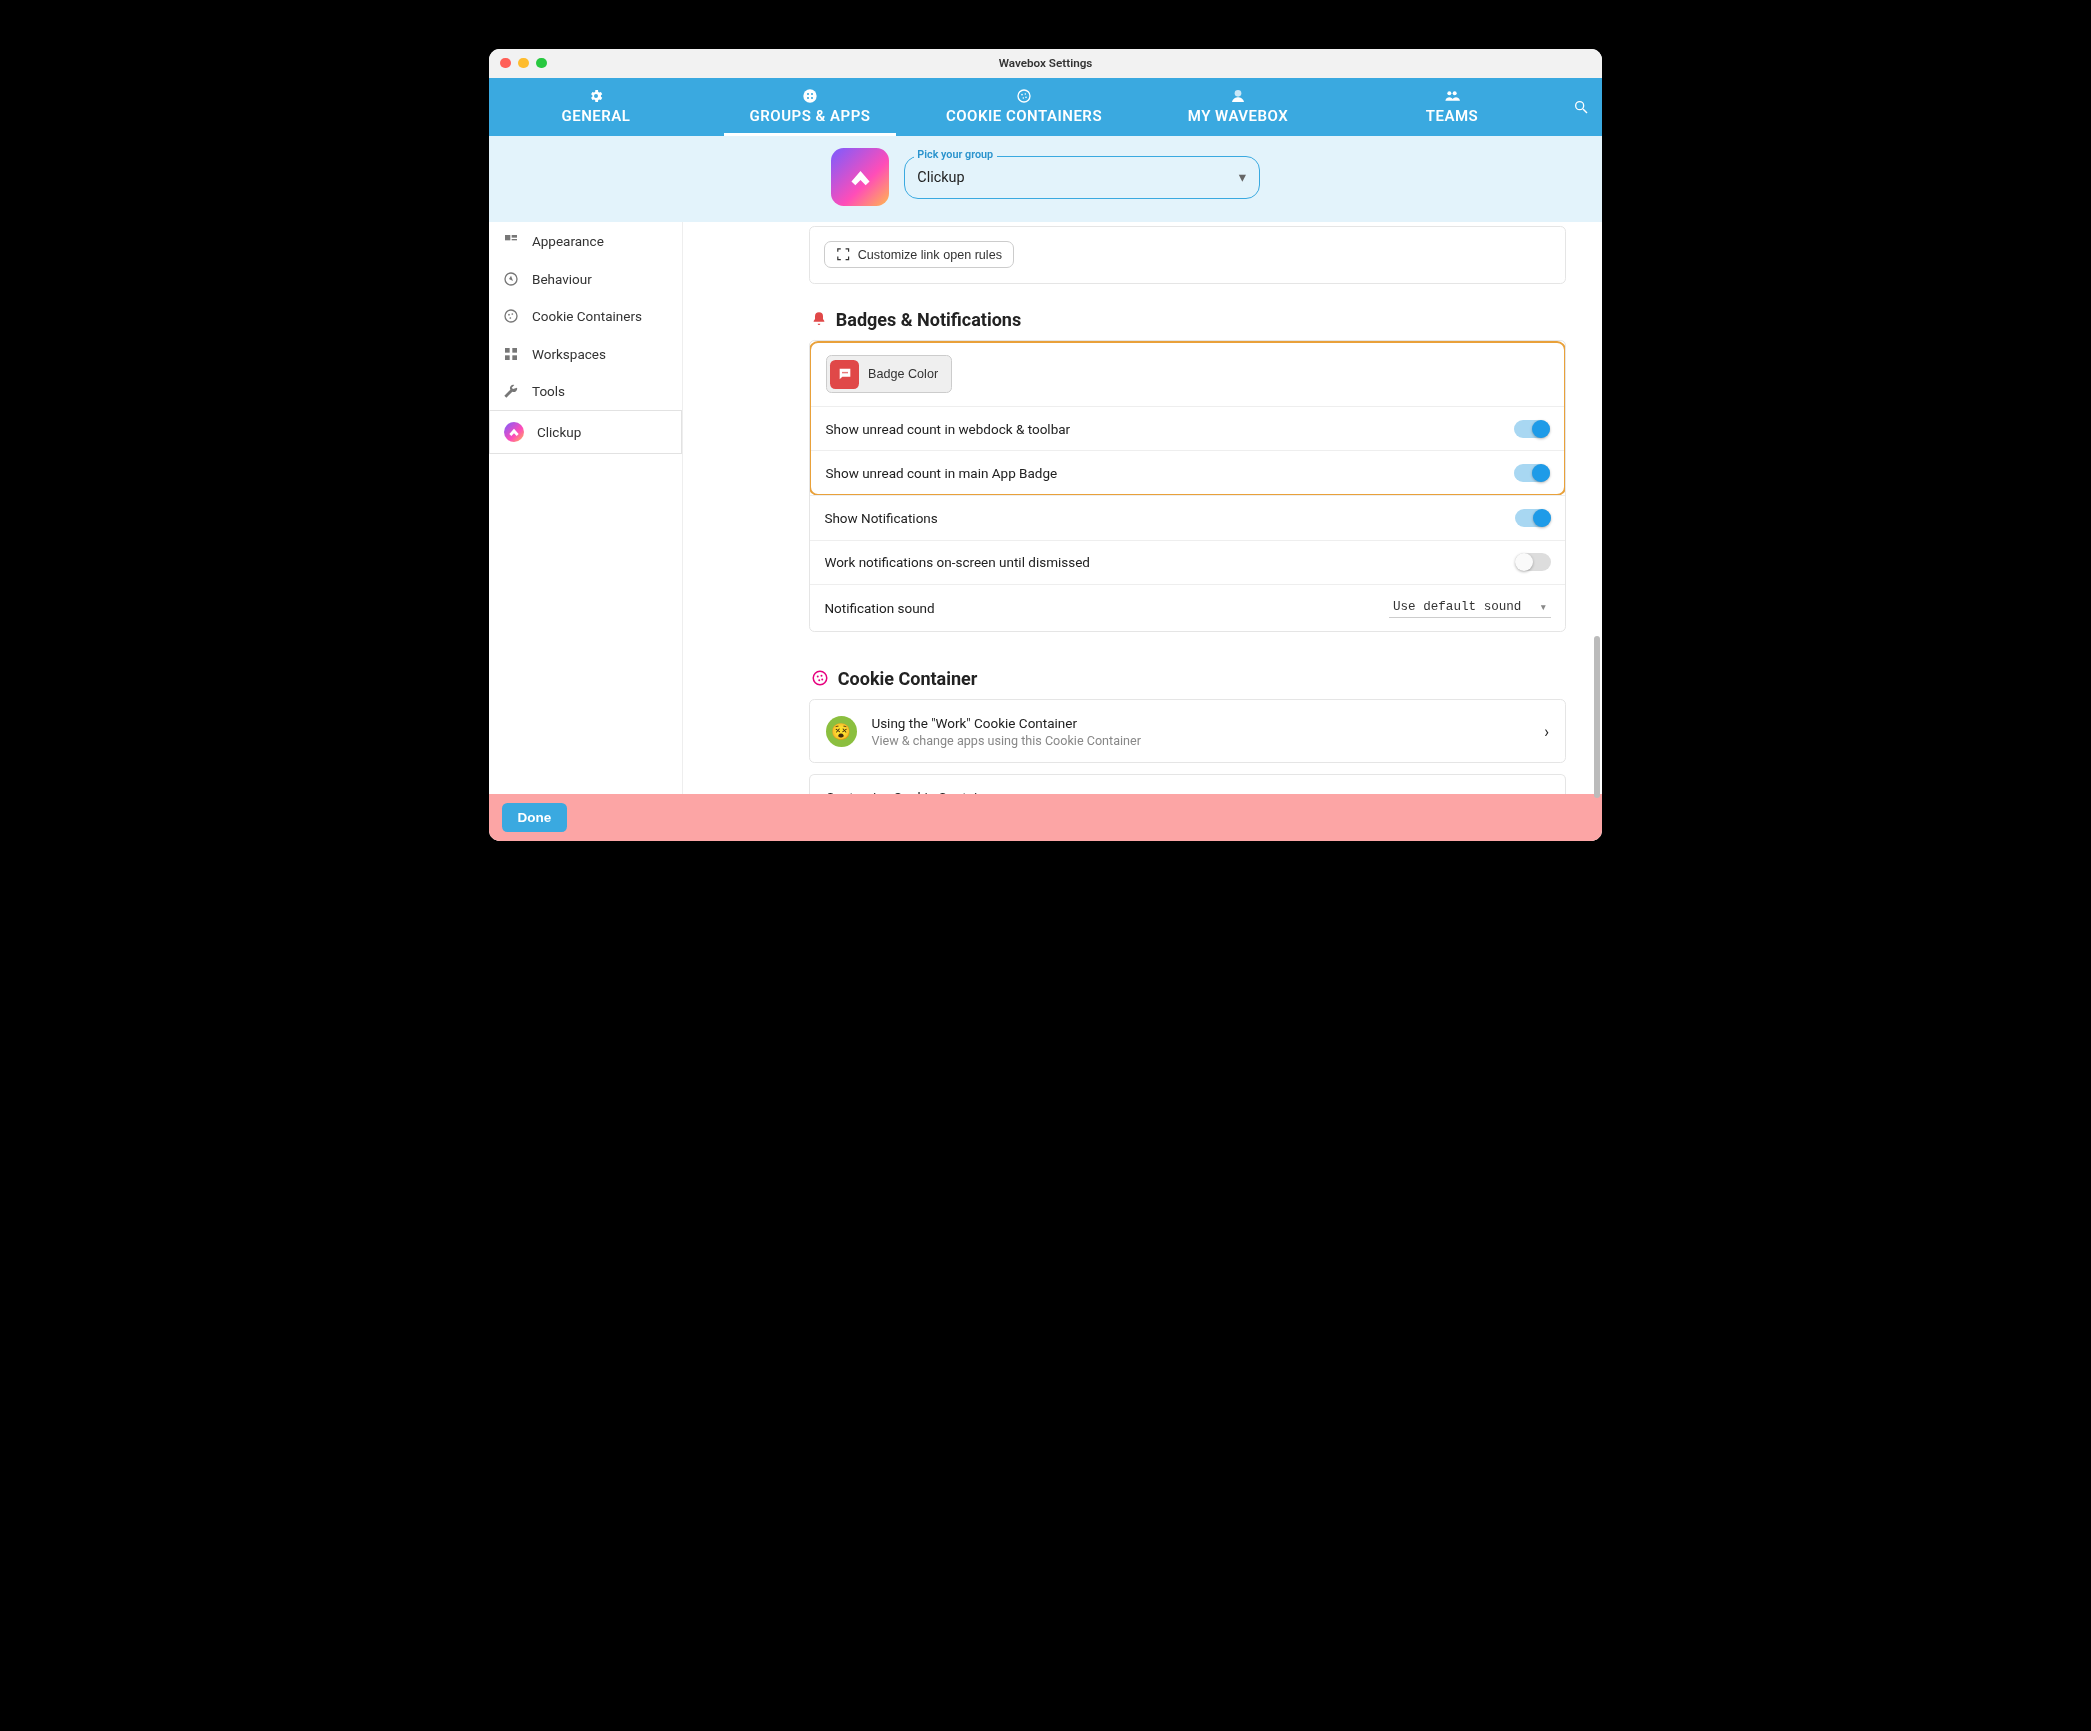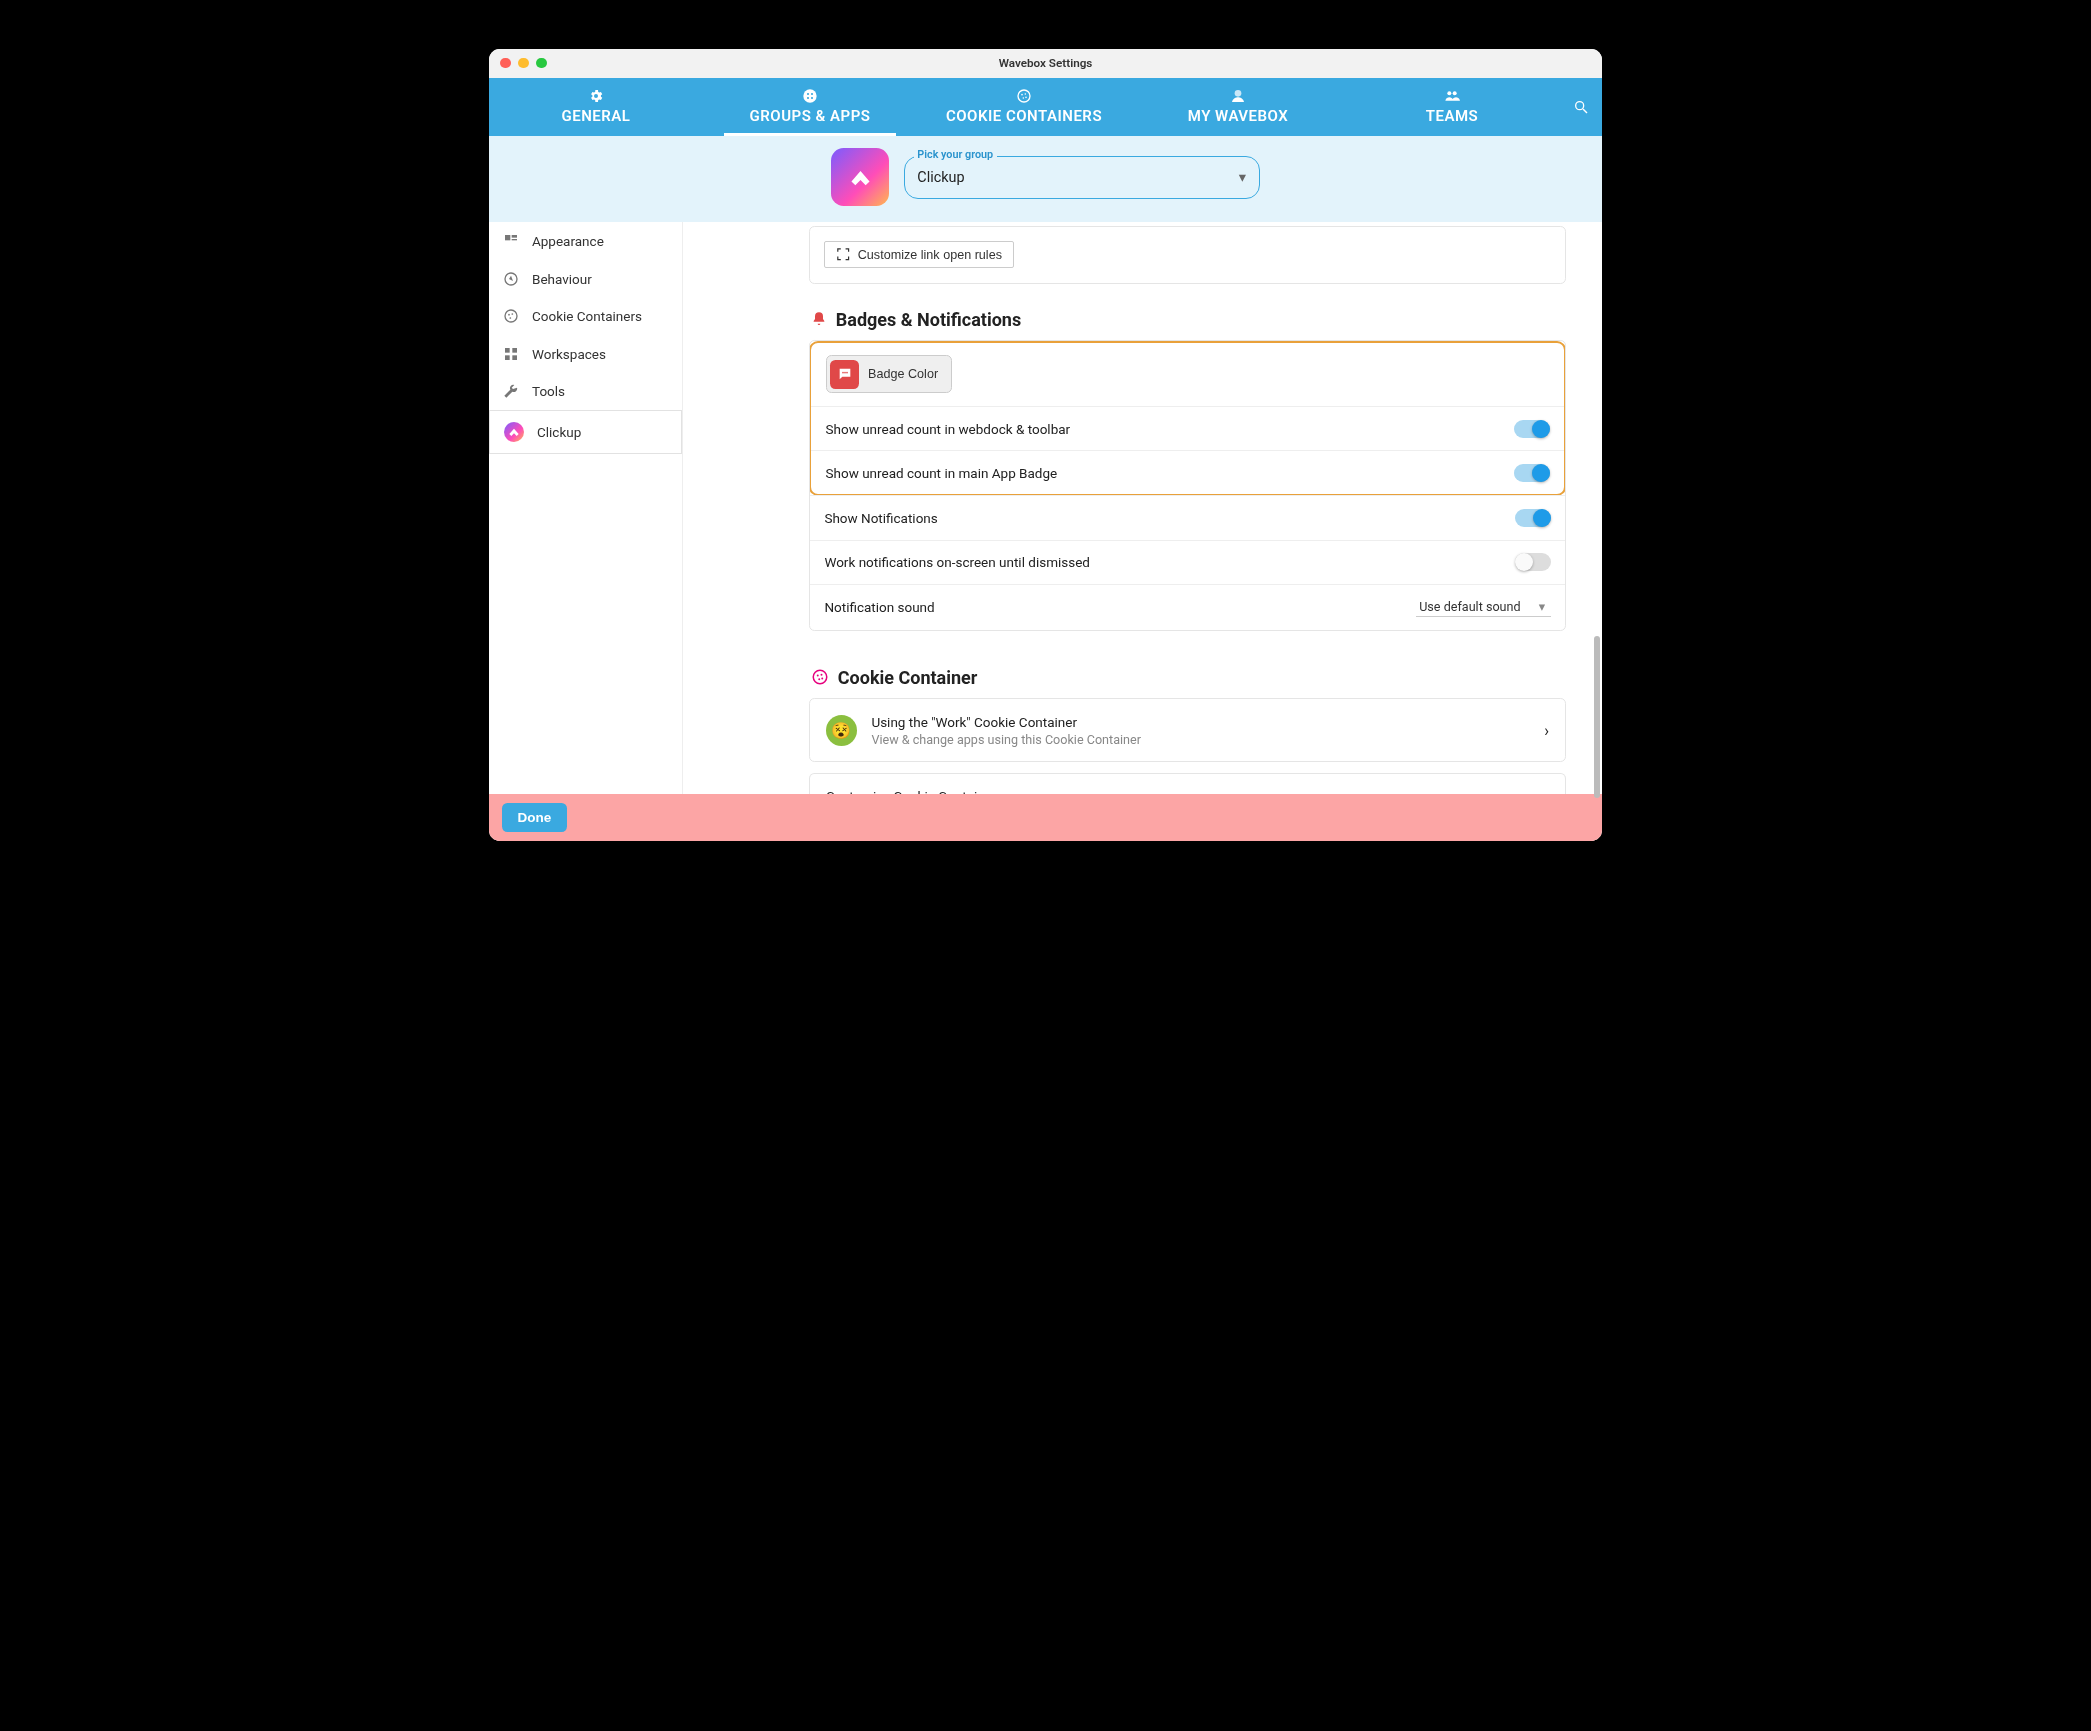--- a/index.html
+++ b/index.html
@@ -99,21 +99,21 @@
 .content {
   flex:1; overflow:auto; padding:0 36px 18px 126px; background:#fff;
   position:relative;
 }
 .card {
   border:0.9px solid #e5e5e5; border-radius:5.4px;
   padding:14.4px; margin-bottom:25px;
 }
 .pillbtn {
   display:inline-flex; align-items:center; gap:7.2px;
-  border:0.9px solid #ccc; border-radius:2px;
+  border:0.9px solid #ccc; border-radius:7px;
   padding:5.4px 10.8px; font-size:12.6px; color:#333; background:#fff; cursor:pointer;
 }
 .pillbtn svg{width:14.4px;height:14.4px;}
 .section-h {
   display:flex; align-items:center; gap:9px;
   font-size:18px; font-weight:700; color:#222;
   margin:0 0 10.8px 1.8px;
 }
 .section-h.badges svg{fill:#e04848;}
 .section-h.cookie svg{stroke:#e6007e;}
@@ -149,21 +149,21 @@
   width:18px;height:18px;border-radius:50%;position:absolute;top:0;
   box-shadow:0 0.9px 2.7px rgba(0,0,0,.3);
 }
 .toggle.on{background:#a8d7f2;}
 .toggle.on .knob{right:0;background:#1e9be8;}
 .toggle.off{background:#ddd;}
 .toggle.off .knob{left:0;background:#fafafa;}
 .select{
   font-size:12.6px;color:#333;min-width:135px;
   display:flex;align-items:center;gap:18px;cursor:pointer;
-  border-bottom:0.9px solid #ccc;padding:1.8px 3.6px;
+  border-bottom:0.9px solid #ccc;padding:1.8px 3.6px;font-family:Liberation Mono, monospace;
 }
 .select .caret{color:#888;}
 .link-row {
   display:flex;align-items:center;gap:14.4px;
   padding:14.4px 16px;border:0.9px solid #e5e5e5;border-radius:5.4px;
   margin-bottom:10.8px;cursor:pointer;
 }
 .link-row + .link-row{margin-top:0;}
 .link-row .txt .t{font-size:13.5px;color:#222;}
 .link-row .txt .s{font-size:12.6px;color:#888;margin-top:1.8px;}

